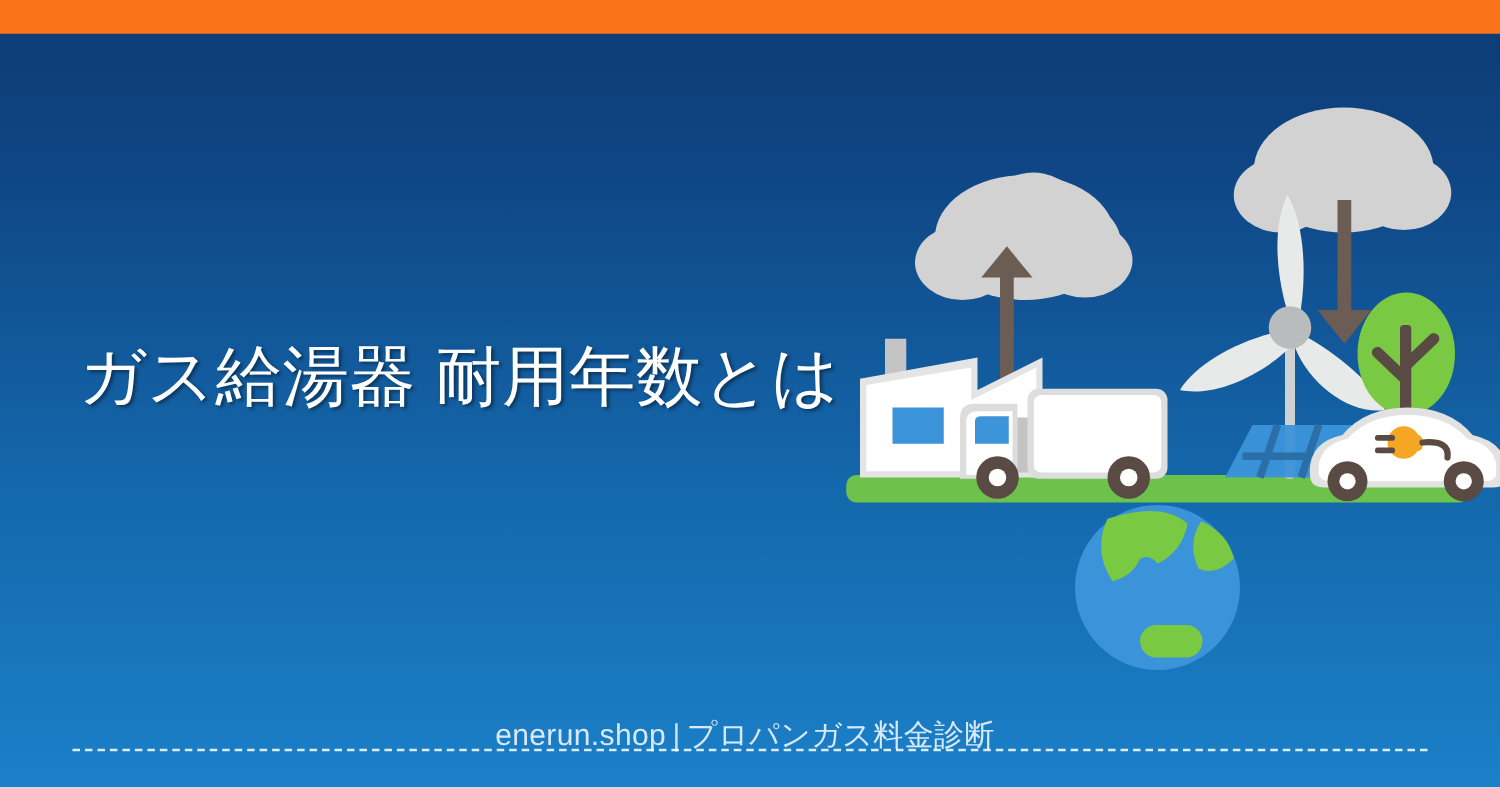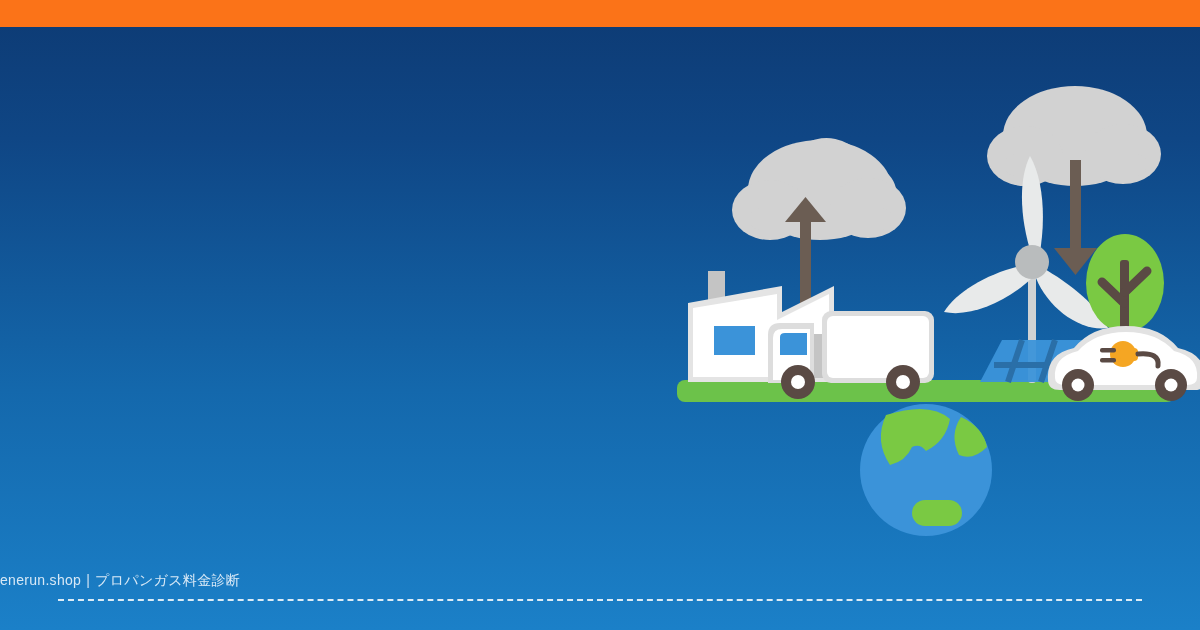--- a/index.html
+++ b/index.html
@@ -51,23 +51,23 @@
     top: 599px;
     width: 1084px;
     height: 0;
     border-top: 2px dashed rgba(255,255,255,0.85);
   }
   .footer-text {
     position: absolute;
     left: 0;
     top: 572px;
     width: 1192px;
-    text-align: left;
+    text-align: center;
     color: #d7e8f6;
-    font-size: 14px;
+    font-size: 24px;
     letter-spacing: 0.3px;
     white-space: nowrap;
   }
   .footer-text .sep {
     padding: 0 5px;
     color: #cfe2f3;
   }
 
   
   .illus {
@@ -79,20 +79,21 @@
   }
   .illus svg { display: block; }
 </style>
 </head>
 <body>
 
 <div class="canvas">
 
   <div class="top-bar"></div>
 
+  <div class="title">ガス給湯器 耐用年数とは</div>
 
   <div class="illus">
     <svg width="550" height="500" viewBox="0 0 550 500" xmlns="http://www.w3.org/2000/svg">
 
       <g>
         <path d="M100 145
                  a34 34 0 0 1 33 -30
                  a44 44 0 0 1 84 -10
                  a30 30 0 0 1 28 40
                  a26 26 0 0 1 -4 22

